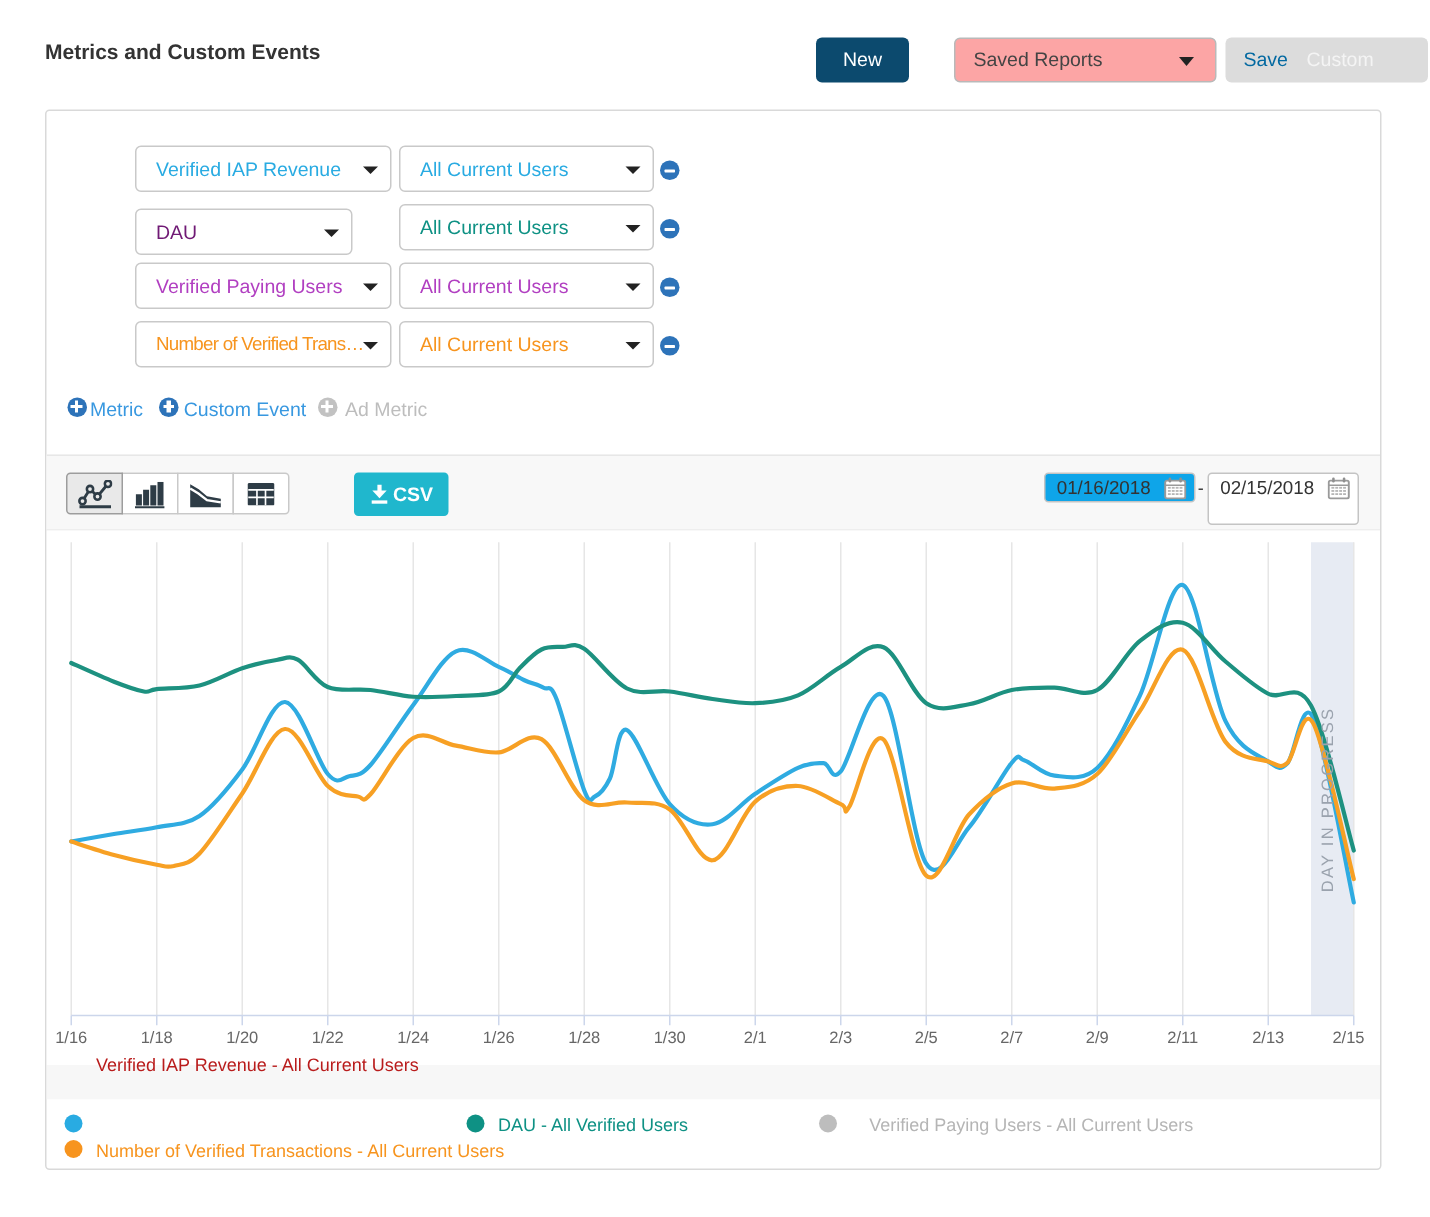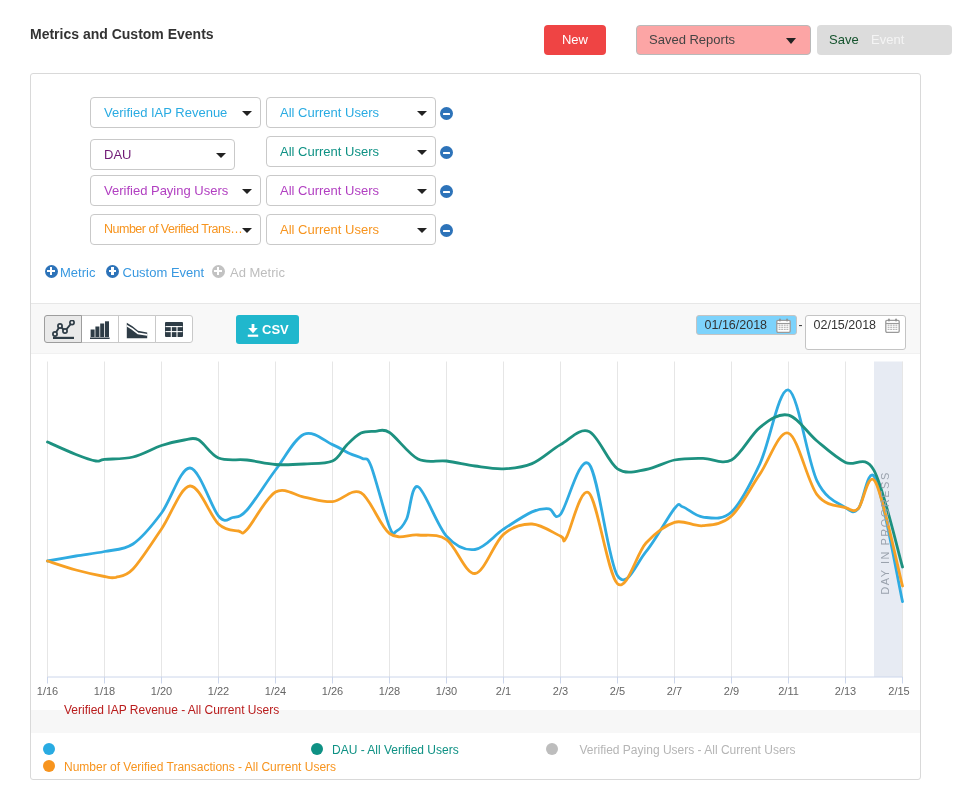--- a/index.html
+++ b/index.html
@@ -11,28 +11,28 @@
 .minus::after { content:""; position:absolute; left:3px; top:5.5px; width:7px; height:2.2px; background:#fff; border-radius:0.5px; }
 .plus { position:absolute; width:13px; height:13px; border-radius:50%; background:#2d73b9; }
 .plus::before { content:""; position:absolute; left:2.75px; top:5.4px; width:7.5px; height:2.2px; background:#fff; }
 .plus::after { content:""; position:absolute; left:5.4px; top:2.75px; width:2.2px; height:7.5px; background:#fff; }
 .ctbtn { position:absolute; top:315px; width:38px; height:28px; background:#fff; border:1px solid #c9c9c9; }
 </style>
 </head>
 <body>
 
 <div class="abs" style="left:30px;top:26px;font-size:14px;font-weight:bold;color:#333;">Metrics and Custom Events</div>
-<div class="abs" style="left:544px;top:25px;width:62px;height:30px;background:#ef4444;border-radius:4px;color:#fff;font-size:13px;text-align:center;line-height:30px;">New Report</div>
+<div class="abs" style="left:544px;top:25px;width:62px;height:30px;background:#0c4a6e;border-radius:4px;color:#fff;font-size:13px;text-align:center;line-height:30px;">New Report</div>
 <div class="abs" style="left:636px;top:25px;width:175px;height:30px;border:1px solid #b9b9b9;border-radius:4px;background:#fca5a5;">
   <span class="abs" style="left:12px;top:0;line-height:28px;font-size:13px;color:#444;">Saved Reports</span>
   <span class="abs" style="right:14px;top:12px;width:0;height:0;border-left:5.5px solid transparent;border-right:5.5px solid transparent;border-top:6px solid #222;"></span>
 </div>
 <div class="abs" style="left:817px;top:25px;width:135px;height:30px;background:#dcdcdc;border-radius:4px;">
-  <span class="abs" style="left:12px;top:0;line-height:30px;font-size:13px;color:#14532d;">Save</span>
-  <span class="abs" style="left:54px;top:0;line-height:30px;font-size:13px;color:#f4f4f4;">Event</span>
+  <span class="abs" style="left:12px;top:0;line-height:30px;font-size:13px;color:#0369a1;">Save</span>
+  <span class="abs" style="left:54px;top:0;line-height:30px;font-size:13px;color:#f4f4f4;">Custom</span>
 </div>
 
 <div class="abs" style="left:29.5px;top:73px;width:891px;height:707px;border:1px solid #d9d9d9;border-radius:3px;background:#fff;"></div>
 
 <div class="sel" style="left:90px;top:97px;width:171px;color:#29abe2;">Verified IAP Revenue<span class="caret"></span></div>
 <div class="sel" style="left:266px;top:97px;width:170px;color:#29abe2;">All Current Users<span class="caret"></span></div>
 <div class="minus" style="left:440px;top:107px;"></div>
 <div class="sel" style="left:90px;top:139px;width:145px;color:#701a75;">DAU<span class="caret"></span></div>
 <div class="sel" style="left:266px;top:136px;width:170px;color:#0e9184;">All Current Users<span class="caret"></span></div>
 <div class="minus" style="left:440px;top:146px;"></div>
@@ -95,21 +95,21 @@
 <div class="abs" style="left:236px;top:315px;width:63px;height:29px;background:#20b7cd;border-radius:3px;">
   <span class="abs" style="left:11px;top:8px;"><svg width="12" height="13" viewBox="0 0 12 13">
         <g fill="#fff">
           <rect x="4.6" y="0" width="2.8" height="5"></rect>
           <path d="M1.2 4 L10.8 4 L6 9.2 Z"></path>
           <rect x="0.8" y="10.6" width="10.4" height="2.2"></rect>
         </g>
       </svg></span>
   <span class="abs" style="left:26px;top:0;line-height:29px;color:#fff;font-size:13px;font-weight:bold;">CSV</span>
 </div>
-<div class="abs" style="left:695.5px;top:315px;width:101px;height:20px;border:1px solid #c4c4c4;border-radius:3px;background:#7dd3fc;">
+<div class="abs" style="left:695.5px;top:315px;width:101px;height:20px;border:1px solid #c4c4c4;border-radius:3px;background:#0ea5e9;">
   <span class="abs" style="left:8px;top:0;line-height:18px;font-size:12.5px;color:#333;">01/16/2018</span>
   <span class="abs" style="right:5px;top:2px;"><svg width="15" height="15" viewBox="0 0 15 15">
         <rect x="0.8" y="2.4" width="13.4" height="11.9" rx="1.2" fill="#ffffff" stroke="#9a9a9a" stroke-width="1.3"></rect>
         <line x1="1" y1="5.5" x2="14" y2="5.5" stroke="#9a9a9a" stroke-width="1.1"></line>
         <rect x="3.1" y="0.4" width="1.7" height="3.2" rx="0.8" fill="#8f8f8f"></rect>
         <rect x="10.2" y="0.4" width="1.7" height="3.2" rx="0.8" fill="#8f8f8f"></rect>
         <rect x="2.6" y="6.6" width="1.9" height="1.2" fill="#b5b5b5"></rect>
         <rect x="5.2" y="6.6" width="1.9" height="1.2" fill="#b5b5b5"></rect>
         <rect x="7.800000000000001" y="6.6" width="1.9" height="1.2" fill="#b5b5b5"></rect>
         <rect x="10.4" y="6.6" width="1.9" height="1.2" fill="#b5b5b5"></rect>

